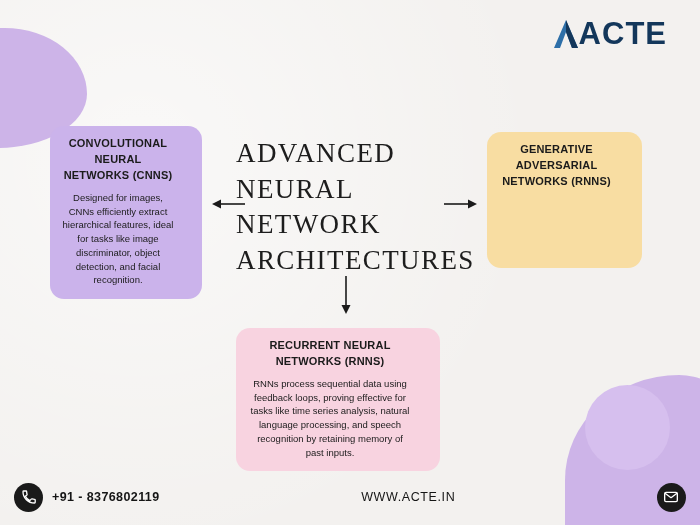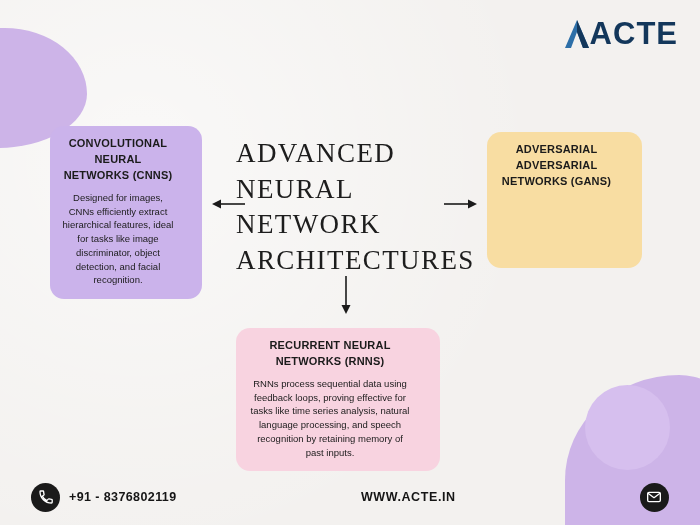--- a/index.html
+++ b/index.html
@@ -47,21 +47,21 @@
     bottom: 55px;
     width: 85px;
     height: 85px;
     background: #d6bfee;
     border-radius: 50%;
   }
 
   
   .logo {
     position: absolute;
-    right: 22px;
+    right: 33px;
     top: 16px;
     display: flex;
     align-items: center;
   }
   .logo-mark {
     width: 26px;
     height: 30px;
   }
   .logo-text {
     font-size: 31px;
@@ -147,21 +147,21 @@
   
   .footer {
     position: absolute;
     left: 0;
     bottom: 0;
     width: 700px;
     height: 56px;
     display: flex;
     align-items: center;
     justify-content: space-between;
-    padding: 0 31px;
+    padding: 0 14px;
     box-sizing: border-box;
   }
   .footer-item {
     display: flex;
     align-items: center;
     gap: 9px;
     font-size: 12.5px;
     font-weight: bold;
     color: #151515;
     letter-spacing: 0.4px;
@@ -170,21 +170,21 @@
     width: 29px;
     height: 29px;
     border-radius: 50%;
     background: #1a1a1a;
     display: flex;
     align-items: center;
     justify-content: center;
   }
   .footer-center {
     font-size: 12.5px;
-    font-weight: bold;
+    font-weight: normal;
     letter-spacing: 0.6px;
     color: #151515;
   }
 </style>
 </head>
 <body>
 
 <div class="canvas">
 
   <div class="blob-top-left"></div>
@@ -200,21 +200,21 @@
   </div>
 
   <div class="center-title">ADVANCED NEURAL NETWORK ARCHITECTURES</div>
 
   <div class="box" id="box-cnn">
     <div class="box-title">CONVOLUTIONAL NEURAL NETWORKS (CNNS)</div>
     <div class="box-body">Designed for images, CNNs efficiently extract hierarchical features, ideal for tasks like image discriminator, object detection, and facial recognition.</div>
   </div>
 
   <div class="box" id="box-gan">
-    <div class="box-title">ADVERSARIAL ADVERSARIAL NETWORKS (GANS)</div>
+    <div class="box-title">GENERATIVE ADVERSARIAL NETWORKS (RNNS)</div>
   </div>
 
   <div class="box" id="box-rnn">
     <div class="box-title">RECURRENT NEURAL NETWORKS (RNNS)</div>
     <div class="box-body">RNNs process sequential data using feedback loops, proving effective for tasks like time series analysis, natural language processing, and speech recognition by retaining memory of past inputs.</div>
   </div>
 
   <svg class="arrow" id="arrow-left" width="34" height="16" viewBox="0 0 34 16">
     <line x1="33" y1="8" x2="6" y2="8" stroke="#1b1b1b" stroke-width="1.6"></line>
     <polygon points="0,8 9,3.5 9,12.5" fill="#1b1b1b"></polygon>

